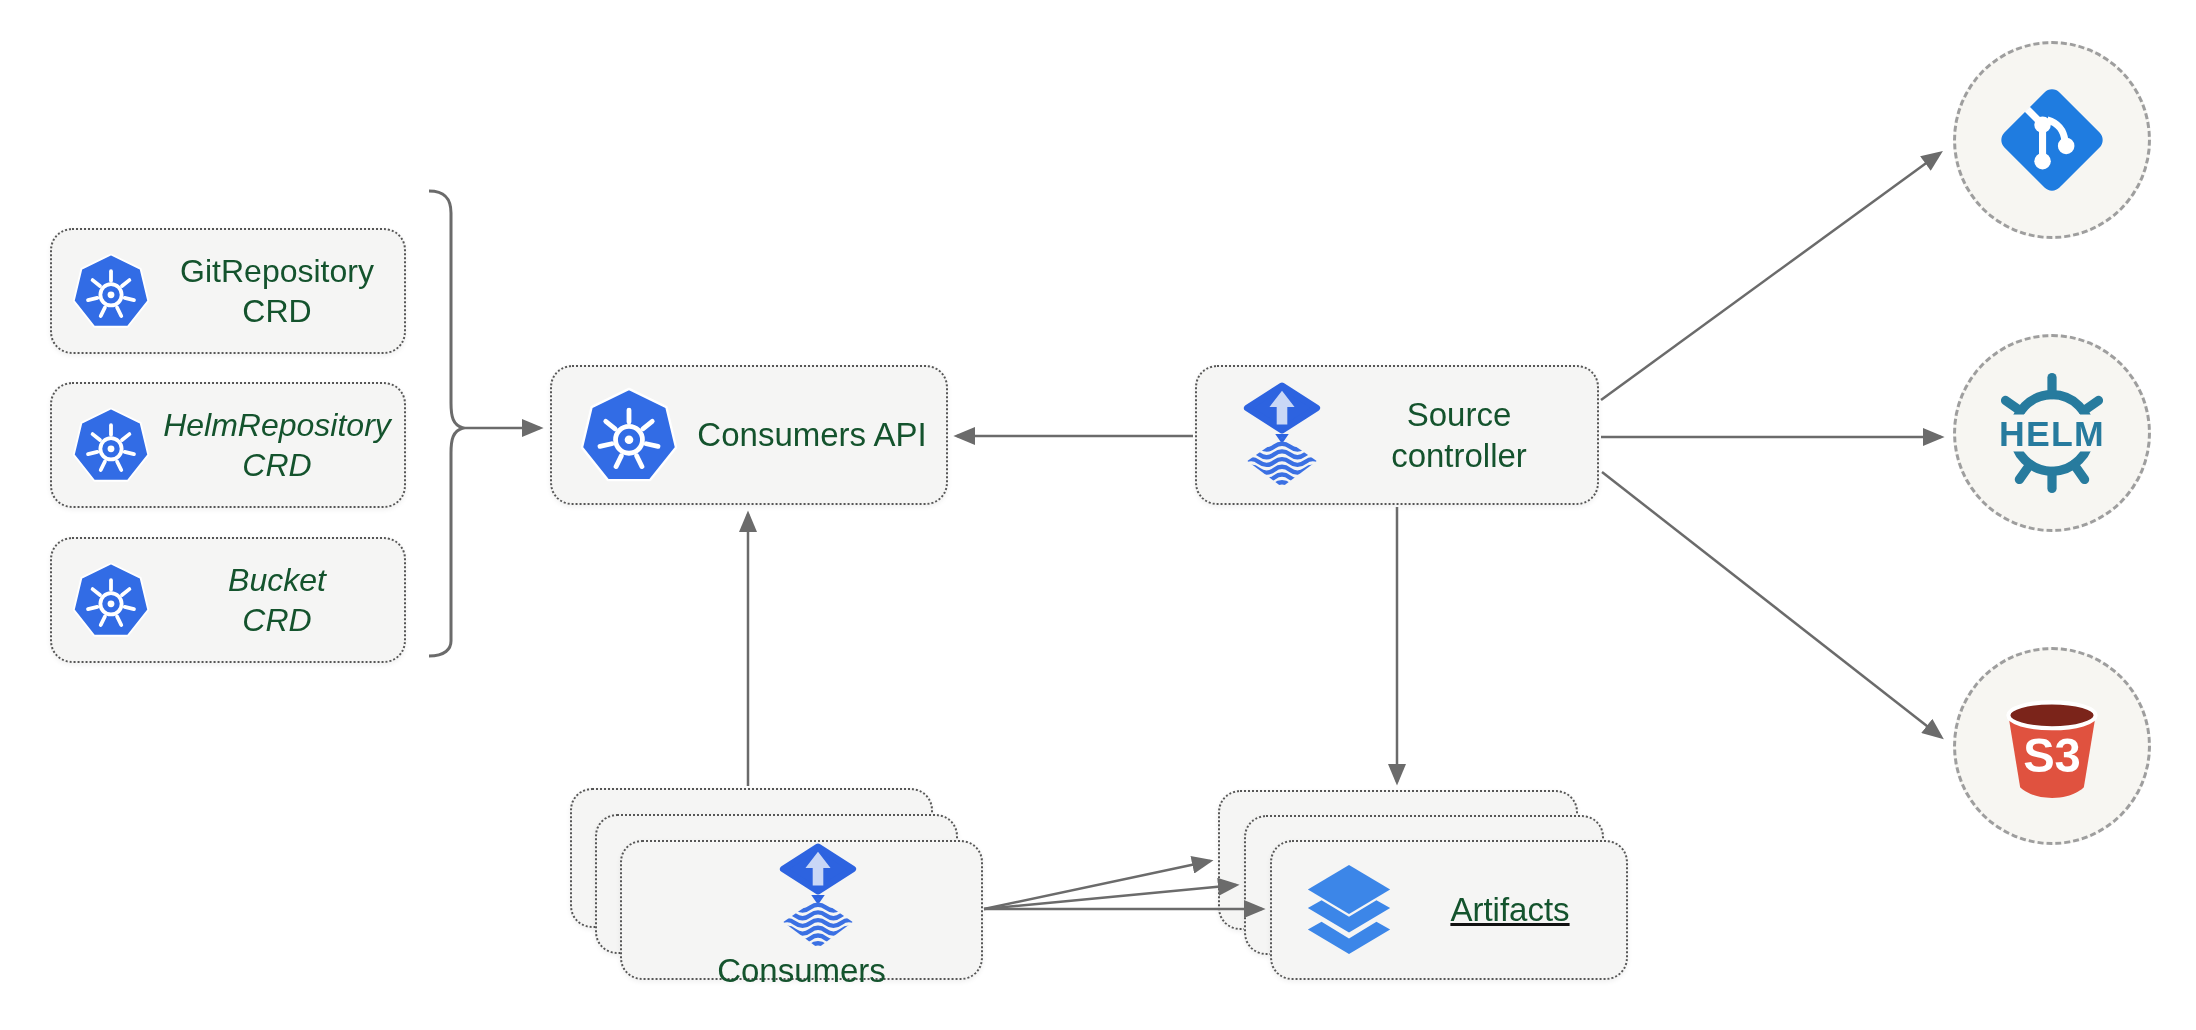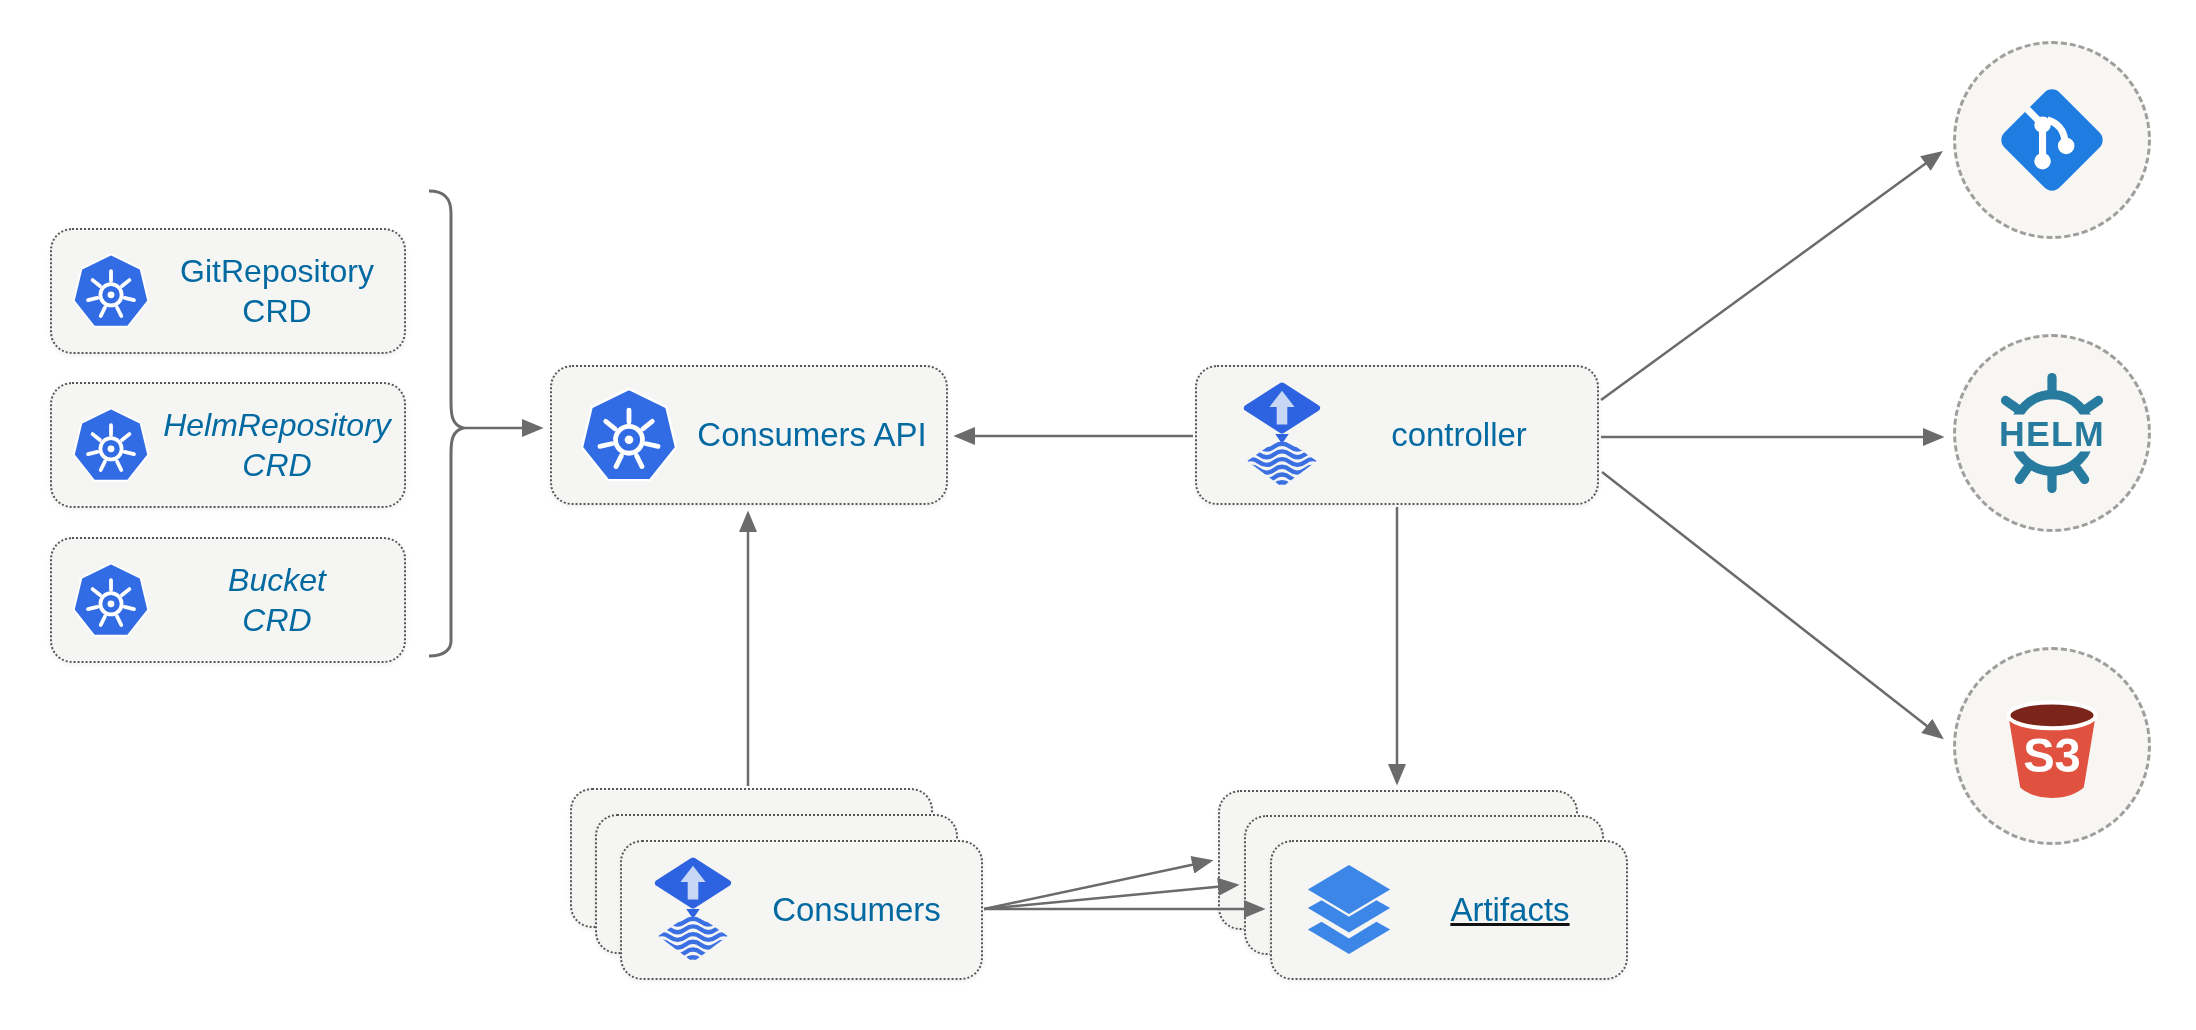--- a/index.html
+++ b/index.html
@@ -27,21 +27,21 @@
     border:2.5px dotted #565656;
     border-radius:22px;
     box-sizing:border-box;
     box-shadow:0 2px 5px rgba(0,0,0,0.06);
   }
   .node .label {
     flex:1;
     text-align:center;
     font-size:32px;
     line-height:1.25;
-    color:#0369a1;
+    color:#14532d;
   }
   .node .label.big { font-size:33px; }
   .icon { flex:0 0 auto; display:block; }
   .circle {
     position:absolute;
     width:198px; height:198px;
     border-radius:50%;
     border:3px dashed #9e9e9e;
     background:#f7f6f2;
     box-sizing:border-box;
@@ -171,27 +171,28 @@
       <use href="#sym-k8s"></use>
     </svg>
   <div class="label big">Consumers API</div>
 </div>
 
 <div class="node" style="left:1195px; top:365px; width:404px; height:140px;">
   <svg class="icon" width="78" height="108" style="margin-left:46px;">
       <use href="#sym-flux"></use>
     </svg>
   <div class="label big">
+    <div>Source</div>
     <div>controller</div>
   </div>
 </div>
 
 <div class="stack-layer" style="left:570px; top:788px; width:363px; height:140px;"></div>
 <div class="stack-layer" style="left:595px; top:814px; width:363px; height:140px;"></div>
-<div class="node" style="left:620px; top:840px; width:363px; height:140px;">
+<div class="node" style="left:620px; top:840px; width:363px; height:140px;flex-direction:column;">
   <svg class="icon" width="78" height="108" style="margin-left:32px;">
       <use href="#sym-flux"></use>
     </svg>
   <div class="label big">Consumers</div>
 </div>
 
 <div class="stack-layer" style="left:1218px; top:790px; width:360px; height:140px;"></div>
 <div class="stack-layer" style="left:1244px; top:815px; width:360px; height:140px;"></div>
 <div class="node" style="left:1270px; top:840px; width:358px; height:140px;text-decoration:underline;">
   <svg class="icon" width="90" height="98" style="margin-left:32px;">

